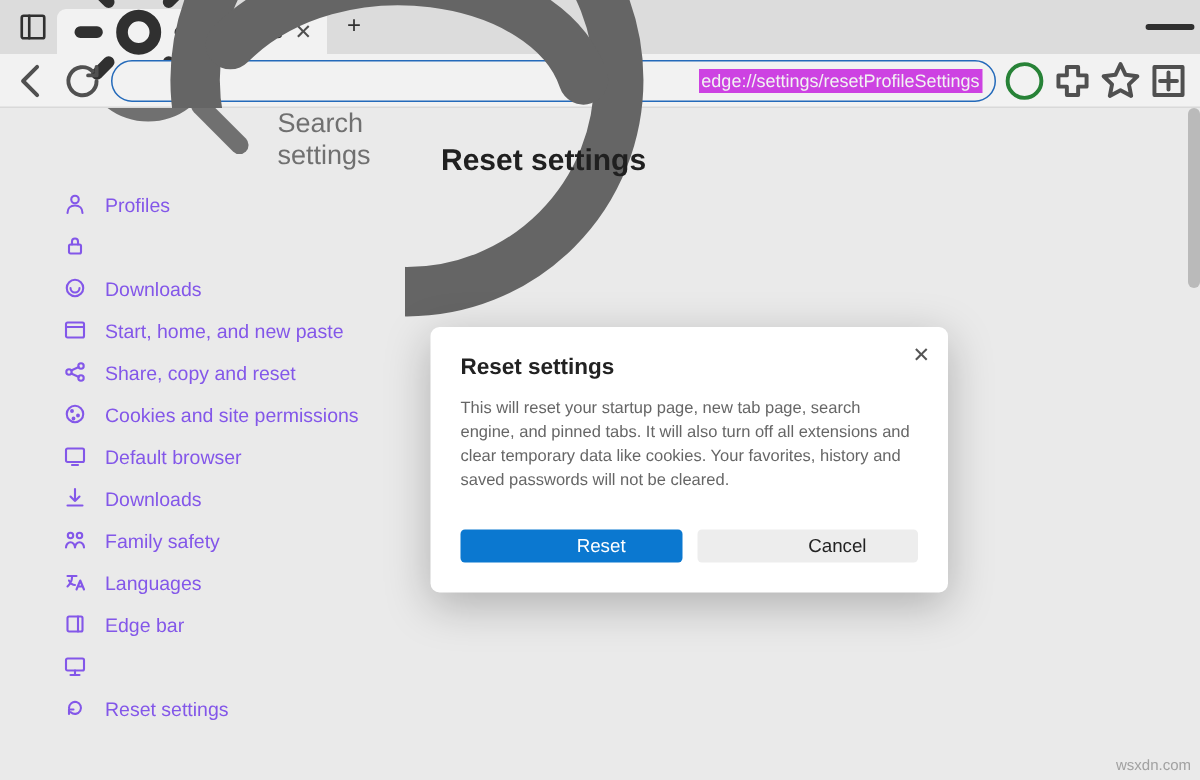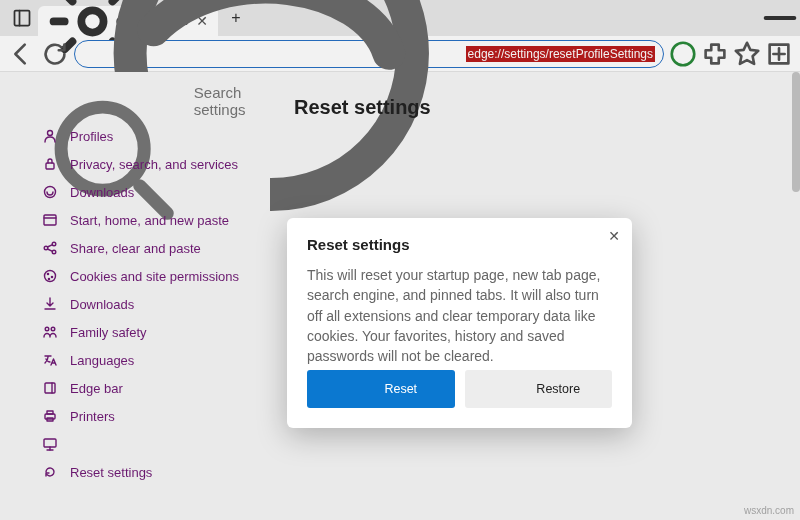--- a/index.html
+++ b/index.html
@@ -11,45 +11,45 @@
 .tab { background:#fff; border-radius:6px 6px 0 0; height:30px; margin-top:6px; display:flex; align-items:center; padding:0 10px; min-width:180px; font-size:12px; color:#333; gap:8px; }
 .tab .close { margin-left:auto; color:#555; font-size:14px; }
 .newtab { width:28px; height:28px; display:flex; align-items:center; justify-content:center; color:#333; font-size:16px; margin-left:4px; }
 .wincontrols { margin-left:auto; display:flex; }
 .wincontrols div { width:40px; height:36px; display:flex; align-items:center; justify-content:center; color:#333; }
 
 
 .toolbar { height:36px; background:#fff; display:flex; align-items:center; padding:0 6px; gap:4px; border-bottom:1px solid #e5e5e5; }
 .tbtn { width:30px; height:30px; display:flex; align-items:center; justify-content:center; color:#555; border-radius:4px; }
 .addr { flex:1; height:28px; border:1px solid #2670c5; border-radius:14px; display:flex; align-items:center; padding:0 8px; gap:6px; background:#fff; }
-.addr .sel { background:#b91c1c; color:#fff; font-size:12px; padding:1px 2px; }
+.addr .sel { background:#d946ef; color:#fff; font-size:12px; padding:1px 2px; }
 .ricons { display:flex; gap:2px; }
 
 
 .content { display:flex; height:448px; background:#f7f7f7; }
 .sidebar { width:270px; background:#f7f7f7; padding:8px 0 8px 10px; overflow:hidden; }
-.searchwrap { margin:4px 8px 8px 28px; height:30px; display:flex; align-items:flex-start; gap:8px; color:#777; font-size:15px; }
-.sitem { display:flex; align-items:center; gap:12px; padding:6px 8px 6px 32px; font-size:13px; color:#701a75; height:28px; }
+.searchwrap { margin:4px 8px 8px 28px; height:30px; display:flex; align-items:flex-end; gap:8px; color:#777; font-size:18px; }
+.sitem { display:flex; align-items:center; gap:12px; padding:6px 8px 6px 32px; font-size:13px; color:#8b5cf6; height:28px; }
 .sitem svg,.sicon { width:16px; height:16px; flex-shrink:0; }
 .main { flex:1; padding:24px 24px; position:relative; }
 .main h1 { font-size:20px; font-weight:600; color:#222; margin-bottom:18px; }
 .card { border:1px solid #e2e2e2; background:#fff; border-radius:4px; padding:14px 16px; font-size:13px; color:#333; }
 .scrolltrack { position:absolute; right:0; top:0; width:8px; height:100%; }
 .scrollthumb { position:absolute; left:0; width:8px; background:#c4c4c4; border-radius:4px; }
 
 .watermark { position:absolute; bottom:4px; right:6px; font-size:10px; color:#aaa;margin-top:46px; }
 
 
 .overlay { position:absolute; inset:0; background:rgba(0,0,0,.05); display:flex; align-items:center; justify-content:center; }
 .modal { position:absolute; top:218px; left:287px; width:345px; background:#fff; border-radius:6px; box-shadow:0 8px 30px rgba(0,0,0,.25); padding:18px 20px 20px; }
 .modal h2 { font-size:15px; font-weight:600; margin-bottom:12px; color:#222; }
 .modal .mclose { position:absolute; top:10px; right:12px; color:#555; font-size:14px; }
-.modal p { font-size:14px; color:#666; line-height:1.45; margin-bottom:4px; }
+.modal p { font-size:11px; color:#666; line-height:1.45; margin-bottom:24px; }
 .mbtns { display:flex; gap:10px; }
-.mbtn { flex:1; height:38px; display:flex; align-items:center; justify-content:center; font-size:12.5px; border-radius:3px;padding-left:40px; }
+.mbtn { flex:1; height:22px; display:flex; align-items:center; justify-content:center; font-size:12.5px; border-radius:3px;padding-left:40px; }
 .primary { background:#0b78d0; color:#fff; }
 .secondary { background:#ededed; color:#222; }
 
 svg { stroke:currentColor; fill:none; stroke-width:1.4; stroke-linecap:round; stroke-linejoin:round; }
 </style>
 </head>
 <body>
 
 <div class="titlebar">
   <div class="sq">
@@ -134,21 +134,20 @@
           <circle cx="8" cy="5" r="2.5"></circle>
           <path d="M3 14c0-3 2-5 5-5s5 2 5 5"></path>
         </svg>
         <span>Profiles</span>
       </div>
     <div class="sitem">
         <svg viewBox="0 0 16 16">
           <rect x="4" y="7" width="8" height="6" rx="1"></rect>
           <path d="M6 7V5a2 2 0 0 1 4 0v2"></path>
         </svg>
-        <span>Privacy, search, and services</span>
       </div>
     <div class="sitem">
         <svg viewBox="0 0 16 16">
           <circle cx="8" cy="8" r="5.5"></circle>
           <path d="M5 8a3 3 0 0 0 6 0"></path>
         </svg>
         <span>Downloads</span>
       </div>
     <div class="sitem">
         <svg viewBox="0 0 16 16">
@@ -158,33 +157,40 @@
         <span>Start, home, and new paste</span>
       </div>
     <div class="sitem">
         <svg viewBox="0 0 16 16">
           <circle cx="4" cy="8" r="1.8"></circle>
           <circle cx="12" cy="4" r="1.8"></circle>
           <circle cx="12" cy="12" r="1.8"></circle>
           <line x1="5.5" y1="7" x2="10.5" y2="4.7"></line>
           <line x1="5.5" y1="9" x2="10.5" y2="11.3"></line>
         </svg>
-        <span>Share, clear and paste</span>
+        <span>Share, copy and reset</span>
       </div>
     <div class="sitem">
         <svg viewBox="0 0 16 16">
           <circle cx="8" cy="8" r="5.5"></circle>
           <circle cx="6" cy="6" r=".6" fill="currentColor"></circle>
           <circle cx="10" cy="9" r=".6" fill="currentColor"></circle>
           <circle cx="7" cy="11" r=".6" fill="currentColor"></circle>
         </svg>
         <span>Cookies and site permissions</span>
       </div>
     <div class="sitem">
         <svg viewBox="0 0 16 16">
+          <rect x="2" y="3" width="12" height="9" rx="1"></rect>
+          <line x1="6" y1="14" x2="10" y2="14"></line>
+        </svg>
+        <span>Default browser</span>
+      </div>
+    <div class="sitem">
+        <svg viewBox="0 0 16 16">
           <path d="M8 2v8M5 7l3 3 3-3M3 13h10"></path>
         </svg>
         <span>Downloads</span>
       </div>
     <div class="sitem">
         <svg viewBox="0 0 16 16">
           <circle cx="5" cy="5" r="1.8"></circle>
           <circle cx="11" cy="5" r="1.8"></circle>
           <path d="M2 13c0-2 1.5-3.5 3-3.5s3 1.5 3 3.5M8 13c0-2 1.5-3.5 3-3.5s3 1.5 3 3.5"></path>
         </svg>
@@ -195,28 +201,20 @@
           <path d="M3 4h6M6 4v1c0 3-2 5-3 6M4 7c1 2 3 3 4 3M9 13l2.5-6L14 13M9.8 11h3.4"></path>
         </svg>
         <span>Languages</span>
       </div>
     <div class="sitem">
         <svg viewBox="0 0 16 16">
           <rect x="3" y="3" width="10" height="10" rx="1"></rect>
           <line x1="10" y1="3" x2="10" y2="13"></line>
         </svg>
         <span>Edge bar</span>
-      </div>
-    <div class="sitem">
-        <svg viewBox="0 0 16 16">
-          <rect x="3" y="6" width="10" height="5" rx="1"></rect>
-          <rect x="5" y="3" width="6" height="3"></rect>
-          <rect x="5" y="10" width="6" height="3"></rect>
-        </svg>
-        <span>Printers</span>
       </div>
     <div class="sitem">
         <svg viewBox="0 0 16 16">
           <rect x="2" y="3" width="12" height="8" rx="1"></rect>
           <line x1="5" y1="14" x2="11" y2="14"></line>
           <line x1="8" y1="11" x2="8" y2="14"></line>
         </svg>
       </div>
     <div class="sitem">
         <svg viewBox="0 0 16 16">
@@ -240,17 +238,17 @@
 <div class="overlay">
   <div class="modal">
     <div class="mclose">✕</div>
     <h2>Reset settings</h2>
     <p>This will reset your startup page, new tab page, search engine, and pinned tabs. It will also turn off all extensions and clear temporary data like cookies. Your favorites, history and saved passwords will not be cleared.</p>
     <div class="mbtns">
       <div class="mbtn primary">
           <span>Reset</span>
         </div>
       <div class="mbtn secondary">
-          <span>Restore</span>
+          <span>Cancel</span>
         </div>
     </div>
   </div>
 </div>
 
 </body></html>

